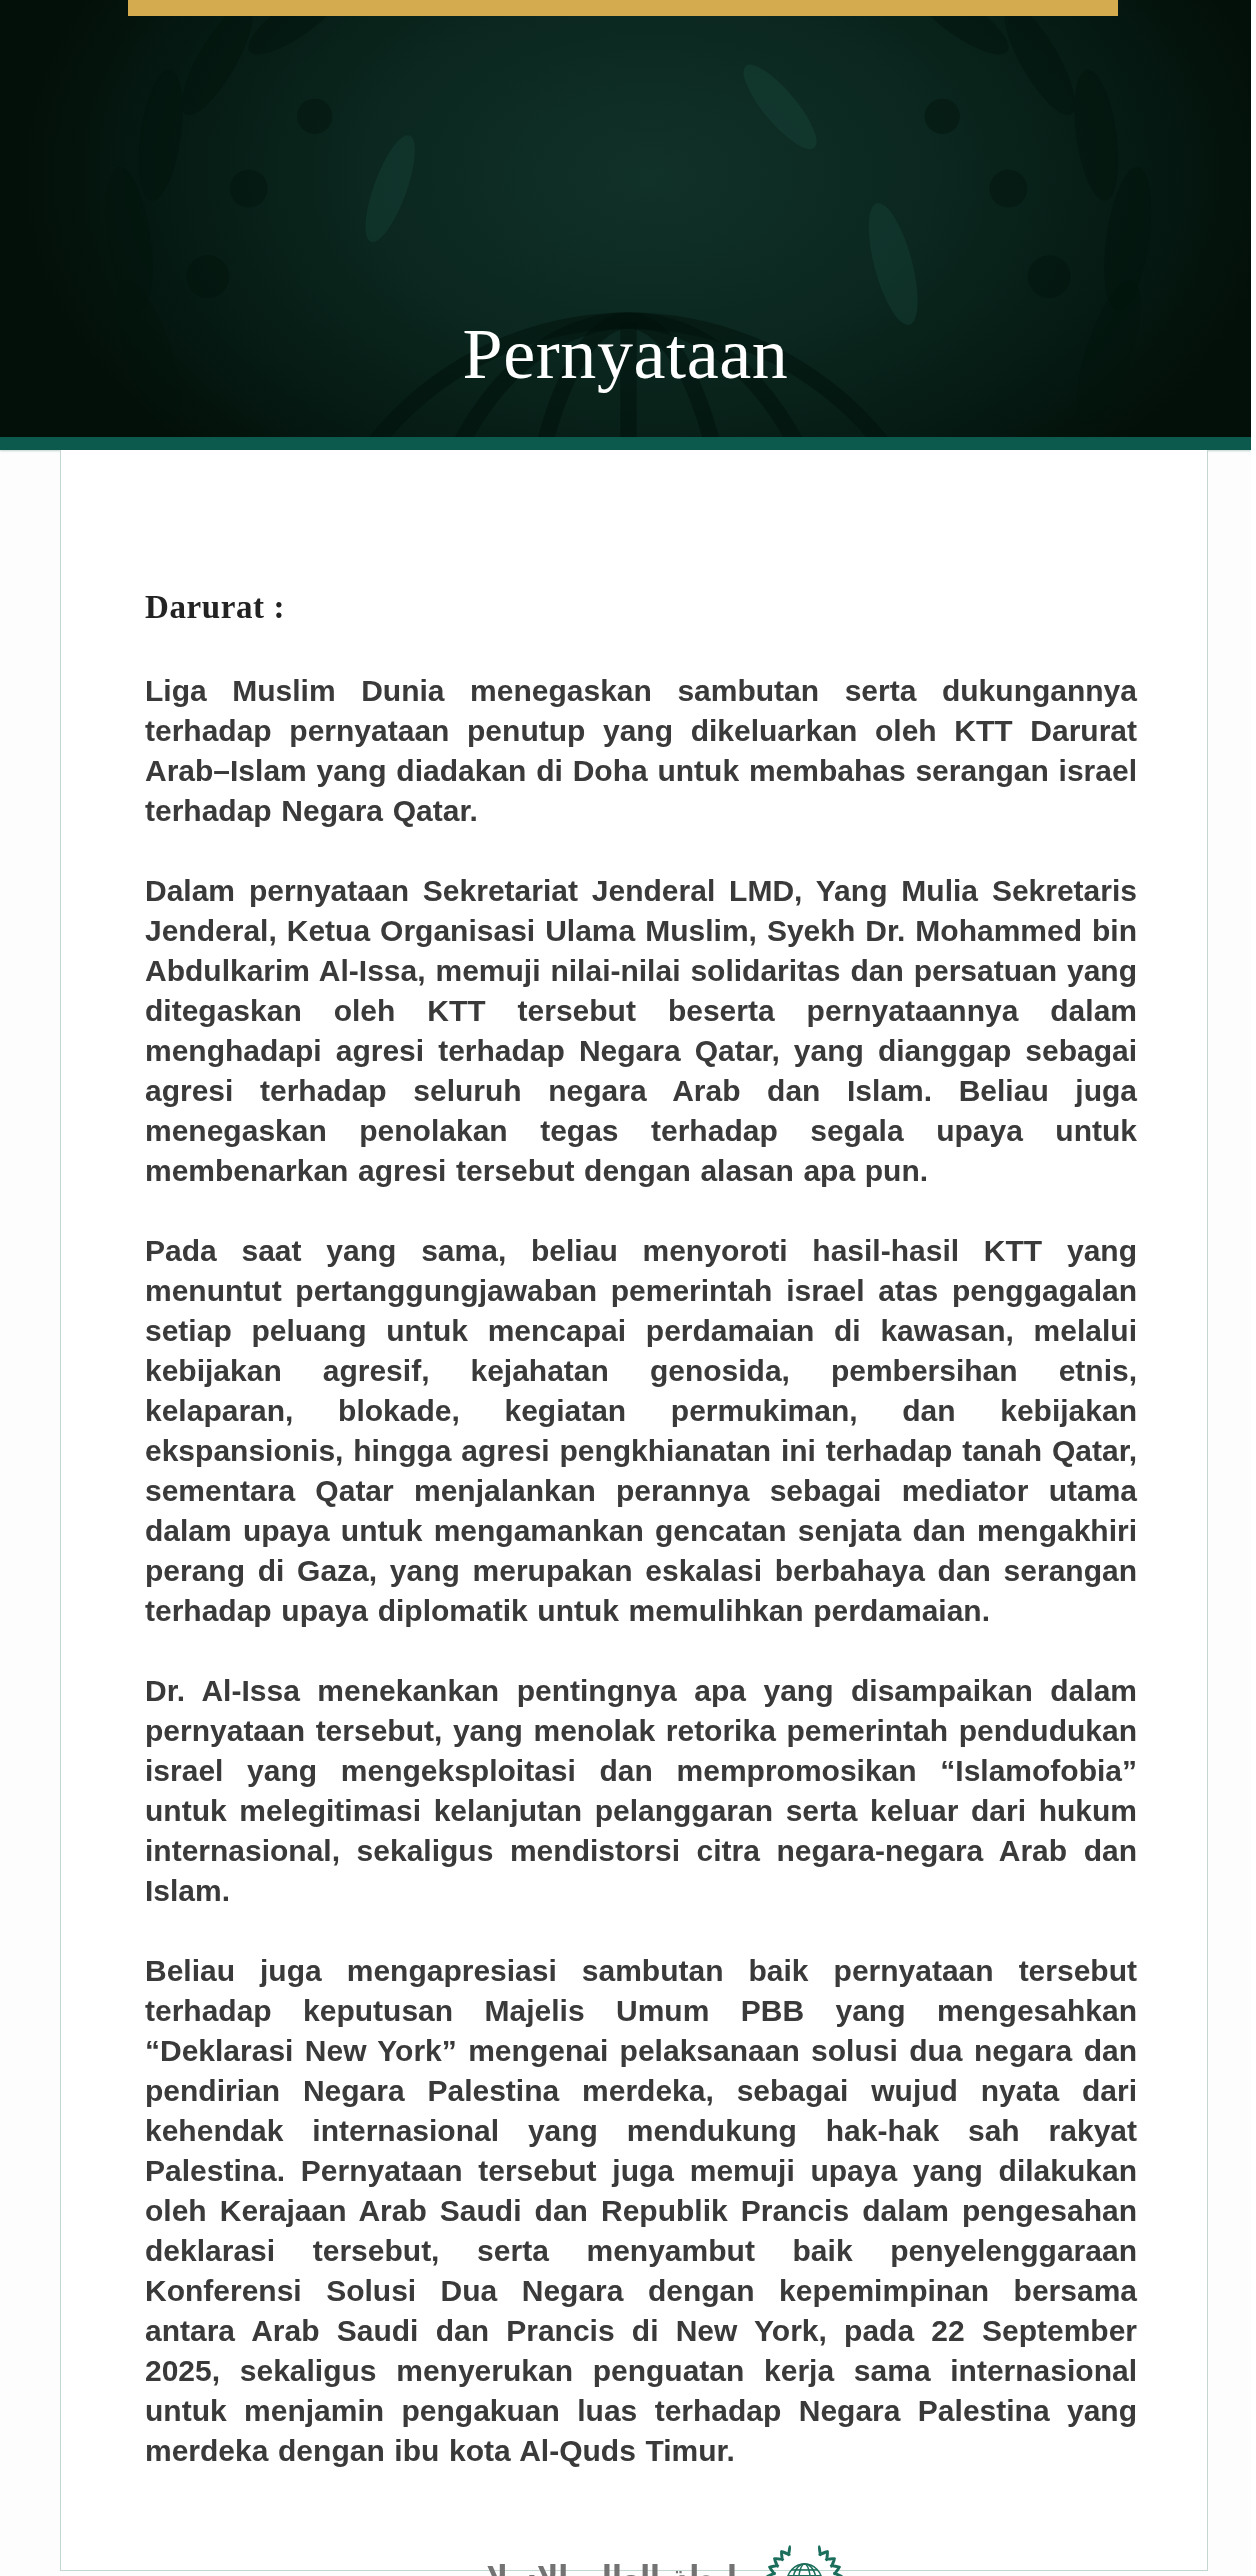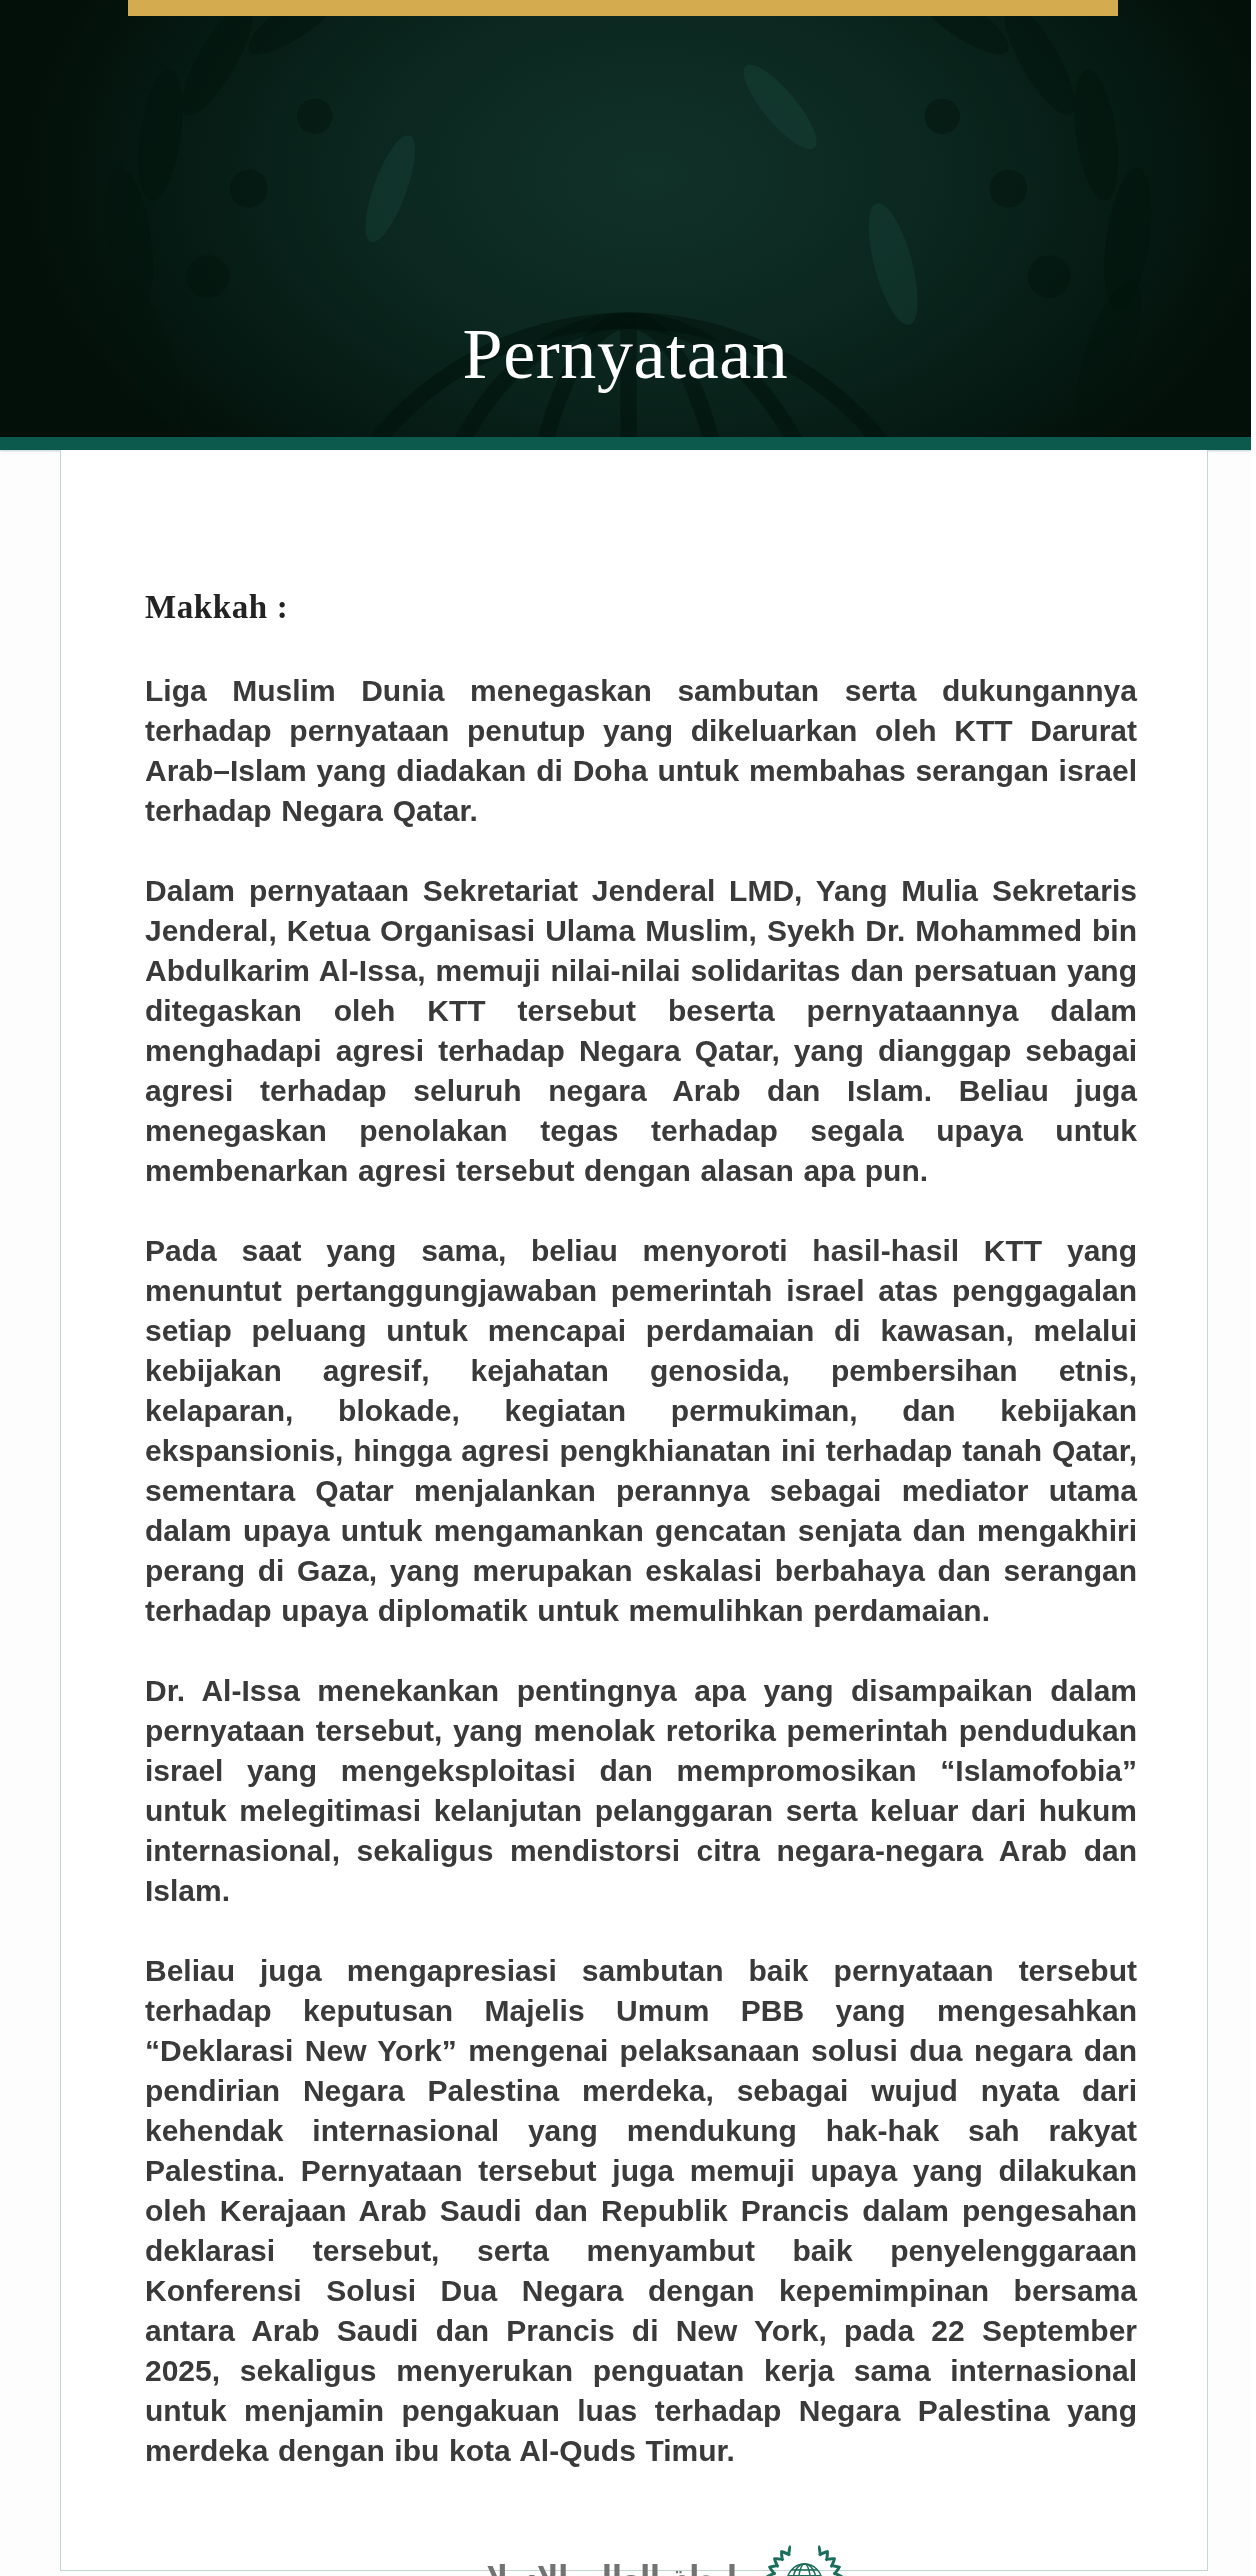--- a/index.html
+++ b/index.html
@@ -147,21 +147,21 @@
         <ellipse cx="620" cy="300" rx="26" ry="90" transform="rotate(20 620 300)"></ellipse>
       </g>
     </svg>
     <div class="gold-bar"></div>
     <h1 class="hero-title">Pernyataan</h1>
   </header>
 
   <div class="teal-strip"></div>
 
   <main class="card">
-    <h2 class="dateline">Makkah :</h2>
+    <h2 class="dateline">Darurat :</h2>
 
     <div class="body-copy">
         <p>Liga Muslim Dunia menegaskan sambutan serta dukungannya terhadap pernyataan penutup yang dikeluarkan oleh KTT Darurat Arab–Islam yang diadakan di Doha untuk membahas serangan israel terhadap Negara Qatar.</p>
         <p>Dalam pernyataan Sekretariat Jenderal LMD, Yang Mulia Sekretaris Jenderal, Ketua Organisasi Ulama Muslim, Syekh Dr. Mohammed bin Abdulkarim Al-Issa, memuji nilai-nilai solidaritas dan persatuan yang ditegaskan oleh KTT tersebut beserta pernyataannya dalam menghadapi agresi terhadap Negara Qatar, yang dianggap sebagai agresi terhadap seluruh negara Arab dan Islam. Beliau juga menegaskan penolakan tegas terhadap segala upaya untuk membenarkan agresi tersebut dengan alasan apa pun.</p>
         <p>Pada saat yang sama, beliau menyoroti hasil-hasil KTT yang menuntut pertanggungjawaban pemerintah israel atas penggagalan setiap peluang untuk mencapai perdamaian di kawasan, melalui kebijakan agresif, kejahatan genosida, pembersihan etnis, kelaparan, blokade, kegiatan permukiman, dan kebijakan ekspansionis, hingga agresi pengkhianatan ini terhadap tanah Qatar, sementara Qatar menjalankan perannya sebagai mediator utama dalam upaya untuk mengamankan gencatan senjata dan mengakhiri perang di Gaza, yang merupakan eskalasi berbahaya dan serangan terhadap upaya diplomatik untuk memulihkan perdamaian.</p>
         <p>Dr. Al-Issa menekankan pentingnya apa yang disampaikan dalam pernyataan tersebut, yang menolak retorika pemerintah pendudukan israel yang mengeksploitasi dan mempromosikan “Islamofobia” untuk melegitimasi kelanjutan pelanggaran serta keluar dari hukum internasional, sekaligus mendistorsi citra negara-negara Arab dan Islam.</p>
         <p>Beliau juga mengapresiasi sambutan baik pernyataan tersebut terhadap keputusan Majelis Umum PBB yang mengesahkan “Deklarasi New York” mengenai pelaksanaan solusi dua negara dan pendirian Negara Palestina merdeka, sebagai wujud nyata dari kehendak internasional yang mendukung hak-hak sah rakyat Palestina. Pernyataan tersebut juga memuji upaya yang dilakukan oleh Kerajaan Arab Saudi dan Republik Prancis dalam pengesahan deklarasi tersebut, serta menyambut baik penyelenggaraan Konferensi Solusi Dua Negara dengan kepemimpinan bersama antara Arab Saudi dan Prancis di New York, pada 22 September 2025, sekaligus menyerukan penguatan kerja sama internasional untuk menjamin pengakuan luas terhadap Negara Palestina yang merdeka dengan ibu kota Al-Quds Timur.</p>
       </div>
 
     <div class="logo-row">

